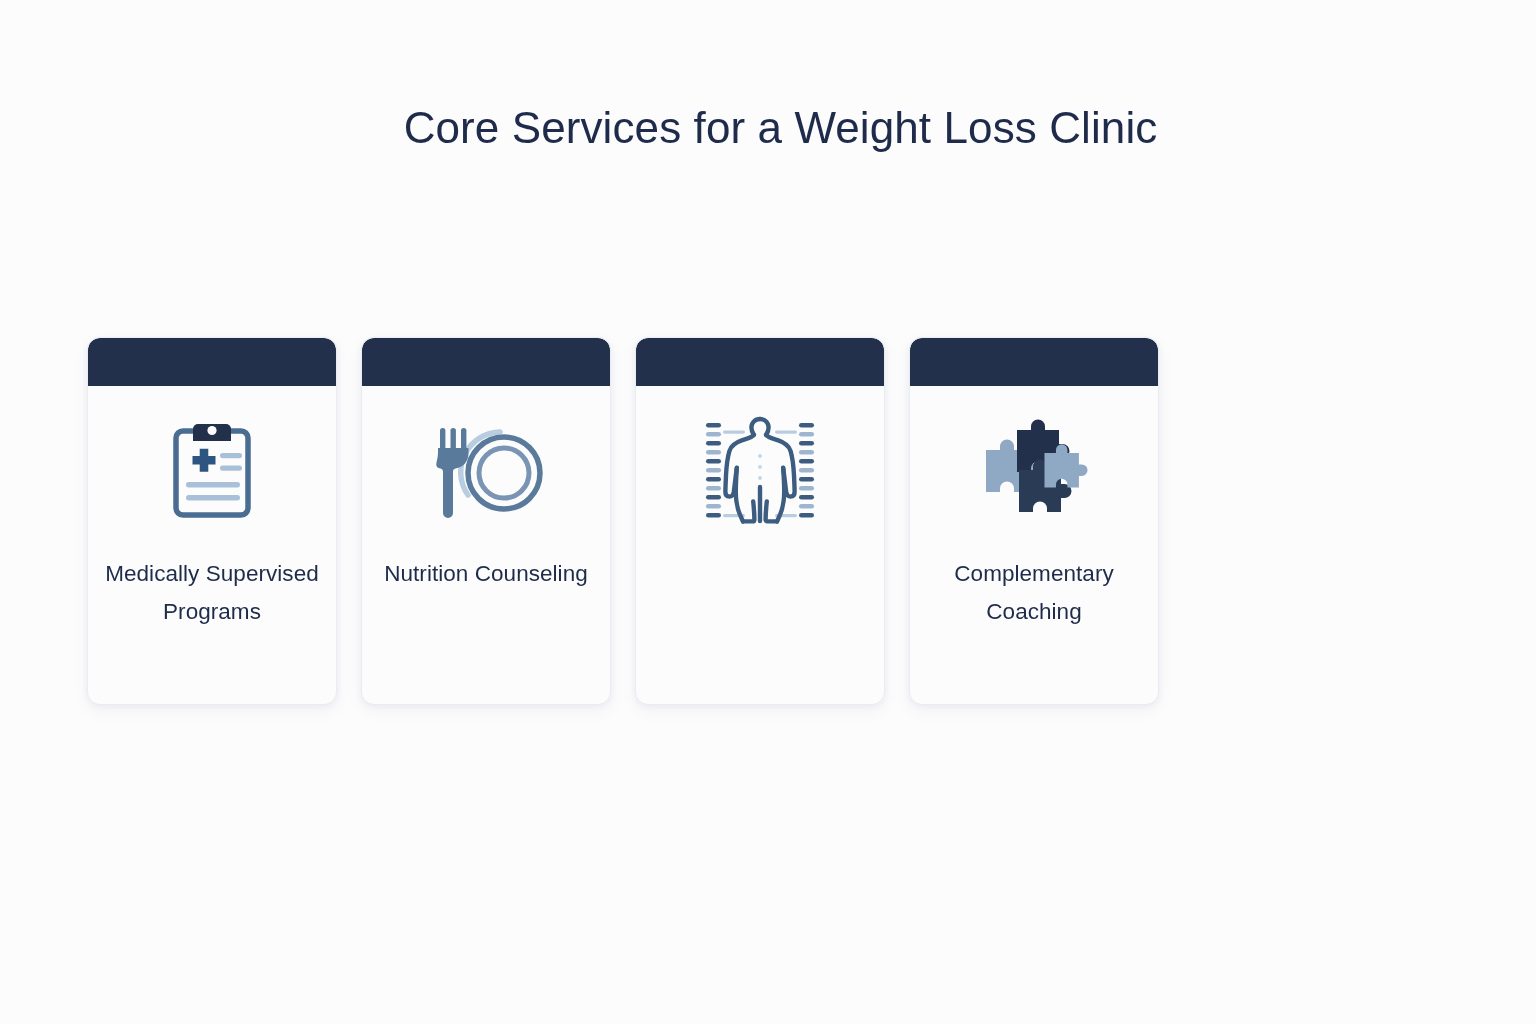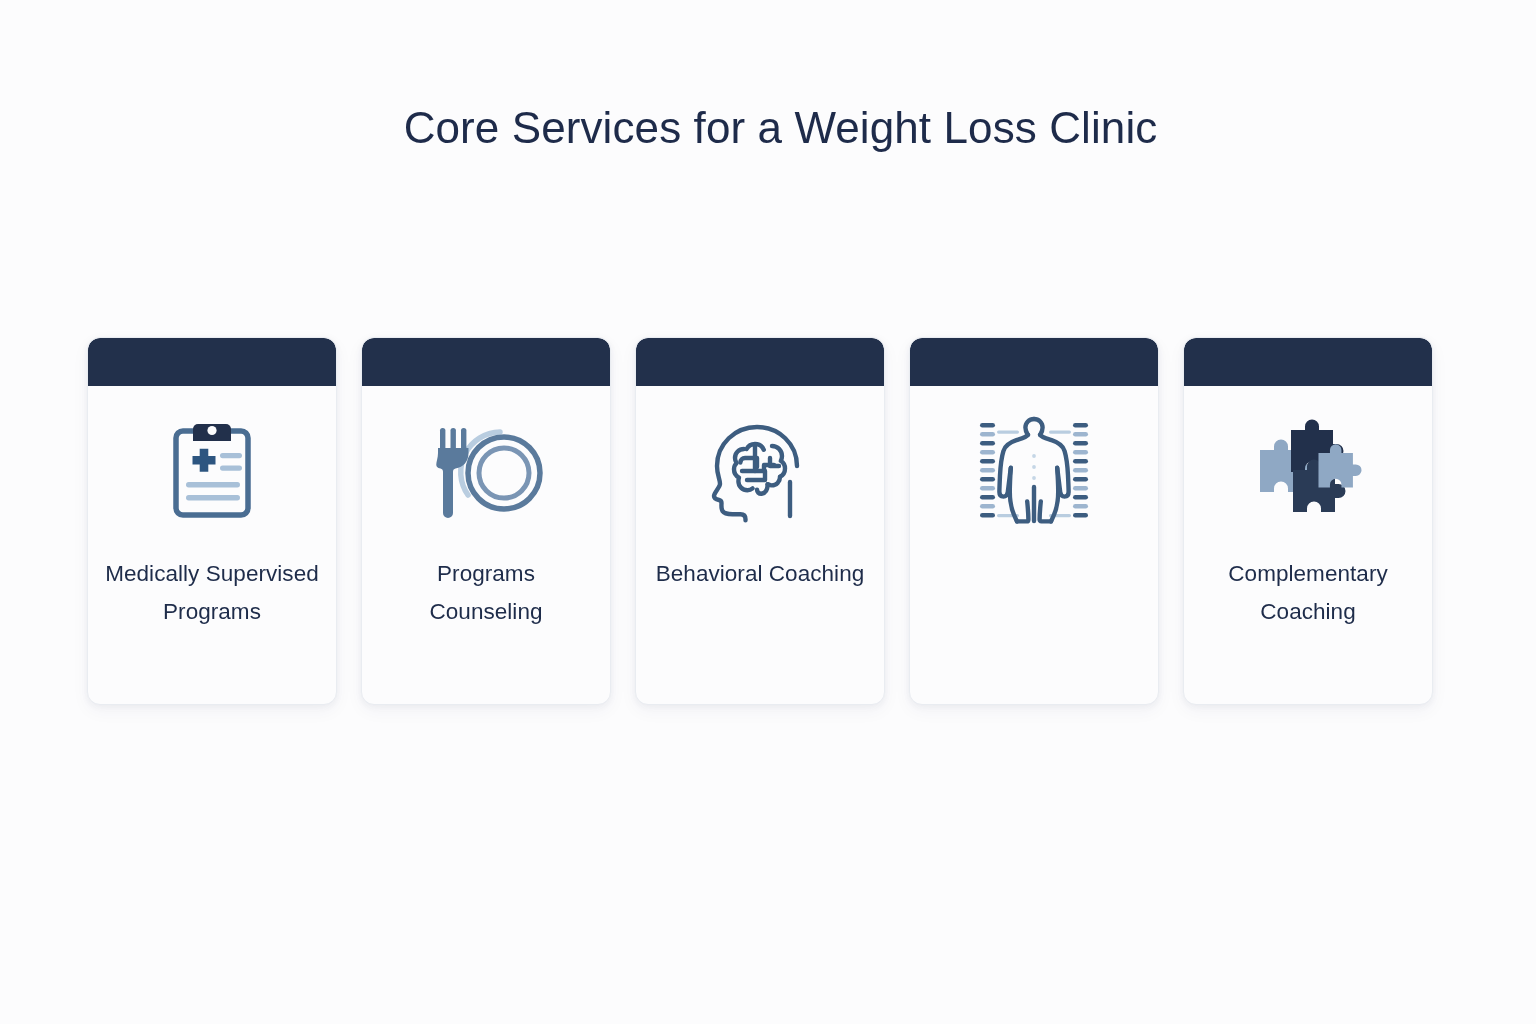--- a/index.html
+++ b/index.html
@@ -133,46 +133,23 @@
           <rect x="22.5" y="10" width="5.4" height="28" rx="2.6" fill="#5a7a9c"></rect>
           <rect x="33" y="10" width="5.4" height="28" rx="2.6" fill="#5a7a9c"></rect>
 
           <path d="M10 30h30.5v5c0 8.5-5 14-13 15.5-1.5.3-2.5 1.6-2.5 3.2V95a5 5 0 1 1-10 0V53.7c0-1.6-1-2.9-2.5-3.2C4.8 49 10 43.5 10 35z" fill="#5a7a9c"></path>
 
           <circle cx="76" cy="55" r="36" stroke="#5a7a9c" stroke-width="5.5" fill="none"></circle>
 
           <circle cx="76" cy="55" r="25" stroke="#7a95b4" stroke-width="5" fill="none"></circle>
         </svg>
       </div>
-      <div class="card-label">Programs Counseling</div>
-    </div>
-
-    <div class="service-card">
-      <div class="card-header-bar"></div>
-      <div class="card-icon-wrap">
-        <svg width="112" height="112" viewBox="0 0 112 112" fill="none" stroke="#3d5d80" stroke-width="4.4" stroke-linecap="round" stroke-linejoin="round">
-
-          <path d="M93 50c0-22-18-39-40-39S13 28 13 50c0 9 3 13 3 18 0 3-6 9-6 12 0 2.5 2.5 3.5 5 4 2 .4 2.5 1.2 2.5 3 0 3-.5 5.5 1 8 1.8 3 6 3.2 10 3.2h8c3 0 5 1.5 5 5v1" fill="none"></path>
-          <path d="M86 66v34" fill="none"></path>
-
-          <path d="M40 33c-5 0-9 3.8-9 9 0 2 .6 3.6 1.6 5-1.6 1.6-2.6 3.8-2.6 6.2 0 3.6 2 6.8 5 8.4-.4 1.2-.6 2.4-.6 3.6 0 5 4 9 9 9 2 0 3.8-.6 5.2-1.8" fill="none"></path>
-          <path d="M51 28c-3.6 0-6.8 2-8.4 5M51 28c4 0 7.4 2.4 8.8 5.8M51 28v14" fill="none"></path>
-          <path d="M68 30c5.5 0 10 4.4 10 10 0 1.8-.4 3.4-1.2 4.8 2.6 1.6 4.2 4.4 4.2 7.6 0 3.6-2 6.8-5 8.4" fill="none"></path>
-          <path d="M76 61c0 4.6-3.6 8.4-8.2 8.4-1.6 0-3-.4-4.2-1.2" fill="none"></path>
-          <path d="M63.6 68.2c0 5-2 9-6.4 9.6M57.2 77.8c-2.4 0-4.2-1.8-4.2-4.2" fill="none"></path>
-
-          <path d="M41 42h12M41 42c-2.6 0-4.6 2-4.6 4.6M53 42v9" fill="none"></path>
-          <path d="M38 55h22M60 55v-6M60 49h10" fill="none"></path>
-          <path d="M43 64h18M61 64v-9" fill="none"></path>
-          <path d="M66 42v8M66 50h9" fill="none"></path>
-          <path d="M51 42v13" fill="none"></path>
-        </svg>
-      </div>
-      <div class="card-label">Behavioral Coaching</div>
-    </div>
+      <div class="card-label">Nutrition Counseling</div>
+    </div>
+
 
     <div class="service-card">
       <div class="card-header-bar"></div>
       <div class="card-icon-wrap">
         <svg width="116" height="114" viewBox="0 0 116 114" fill="none">
 
           <g fill="#3d5d80">
             <rect x="4" y="8" width="15" height="4.6" rx="2.3"></rect>
             <rect x="4" y="26" width="15" height="4.6" rx="2.3"></rect>
             <rect x="4" y="44" width="15" height="4.6" rx="2.3"></rect>

